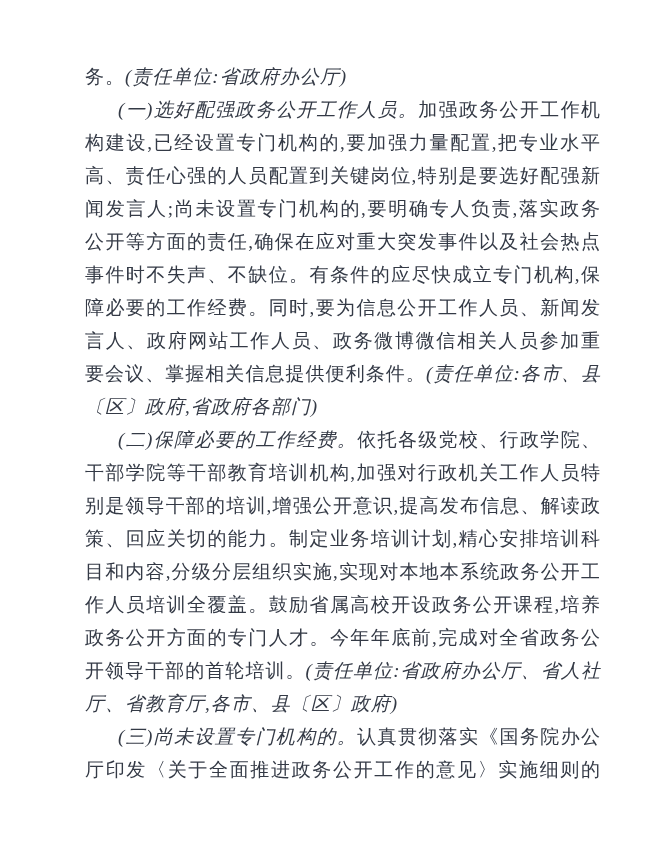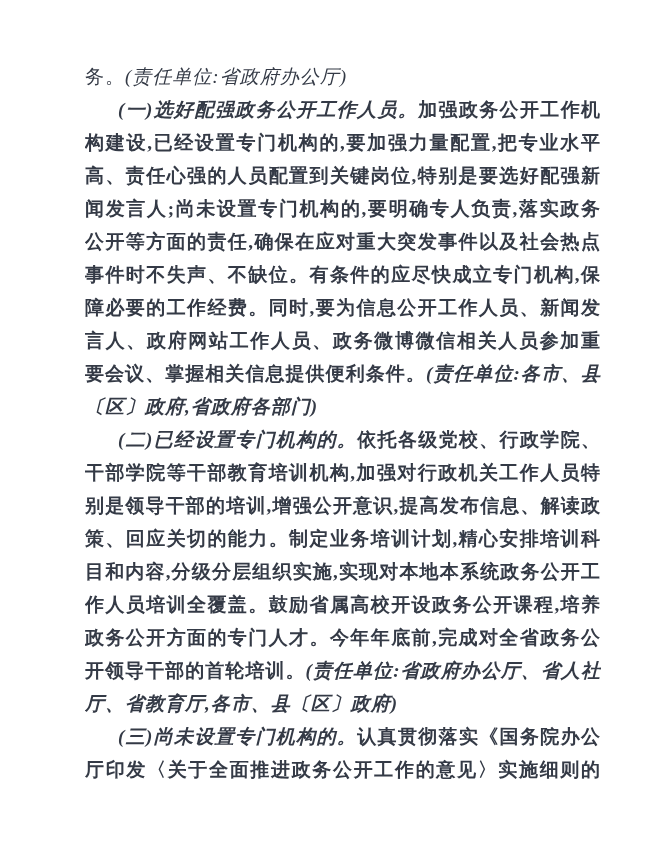--- a/index.html
+++ b/index.html
@@ -27,21 +27,20 @@
     letter-spacing: 1px;
     text-align: justify;
     text-justify: inter-character;
   }
   .body-text p {
     margin: 0;
     padding: 0;
   }
   p.item {
     text-indent: 33px;
-    font-weight: bold;
   }
   p.continuation {
     text-indent: 0;
   }
   h2.section-heading {
     margin: 0;
     padding: 0;
     text-indent: 33px;
     font-family: "DejaVu Sans", "Liberation Sans", sans-serif;
     font-weight: bold;
@@ -67,20 +66,20 @@
 <body>
 
 <div class="page">
   <div class="body-text">
 
     <p class="continuation"><span>务。</span><span class="kai">(责任单位:省政府办公厅)</span></p>
 
 
     <p class="item"><span class="kai">(一)选好配强政务公开工作人员。</span><span>加强政务公开工作机构建设,已经设置专门机构的,要加强力量配置,把专业水平高、责任心强的人员配置到关键岗位,特别是要选好配强新闻发言人;尚未设置专门机构的,要明确专人负责,落实政务公开等方面的责任,确保在应对重大突发事件以及社会热点事件时不失声、不缺位。有条件的应尽快成立专门机构,保障必要的工作经费。同时,要为信息公开工作人员、新闻发言人、政府网站工作人员、政务微博微信相关人员参加重要会议、掌握相关信息提供便利条件。</span><span class="kai">(责任单位:各市、县〔区〕政府,省政府各部门)</span></p>
 
-    <p class="item"><span class="kai">(二)已经设置专门机构的。</span><span>依托各级党校、行政学院、干部学院等干部教育培训机构,加强对行政机关工作人员特别是领导干部的培训,增强公开意识,提高发布信息、解读政策、回应关切的能力。制定业务培训计划,精心安排培训科目和内容,分级分层组织实施,实现对本地本系统政务公开工作人员培训全覆盖。鼓励省属高校开设政务公开课程,培养政务公开方面的专门人才。今年年底前,完成对全省政务公开领导干部的首轮培训。</span><span class="kai">(责任单位:省政府办公厅、省人社厅、省教育厅,各市、县〔区〕政府)</span></p>
+    <p class="item"><span class="kai">(二)保障必要的工作经费。</span><span>依托各级党校、行政学院、干部学院等干部教育培训机构,加强对行政机关工作人员特别是领导干部的培训,增强公开意识,提高发布信息、解读政策、回应关切的能力。制定业务培训计划,精心安排培训科目和内容,分级分层组织实施,实现对本地本系统政务公开工作人员培训全覆盖。鼓励省属高校开设政务公开课程,培养政务公开方面的专门人才。今年年底前,完成对全省政务公开领导干部的首轮培训。</span><span class="kai">(责任单位:省政府办公厅、省人社厅、省教育厅,各市、县〔区〕政府)</span></p>
 
     <p class="item"><span class="kai">(三)尚未设置专门机构的。</span><span>认真贯彻落实《国务院办公厅印发〈关于全面推进政务公开工作的意见〉实施细则的通知》(国办发〔2016〕80 号),进一步健全政务公开考核机制,完善考评体系,加</span></p>
 
   </div>
 
   <div class="footer">— 7 —</div>
 </div>
 
 </body></html>

